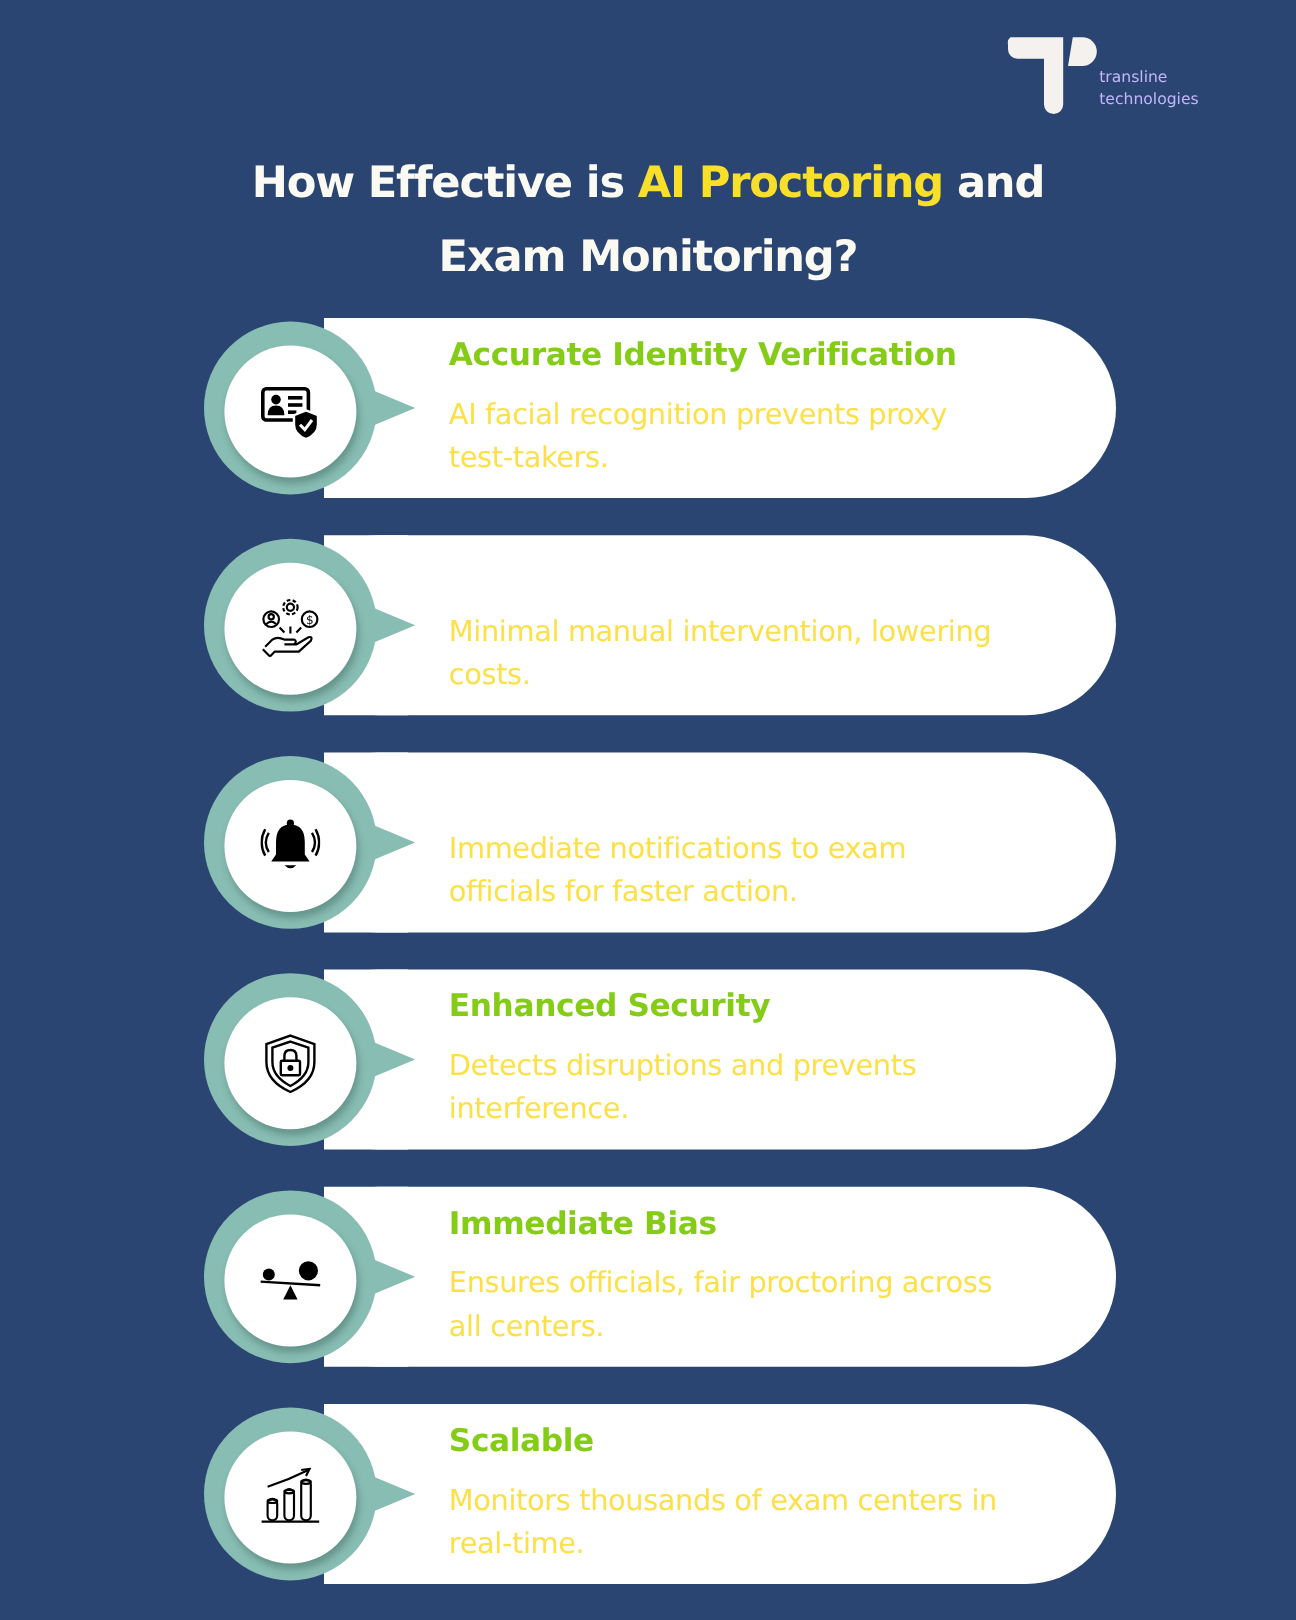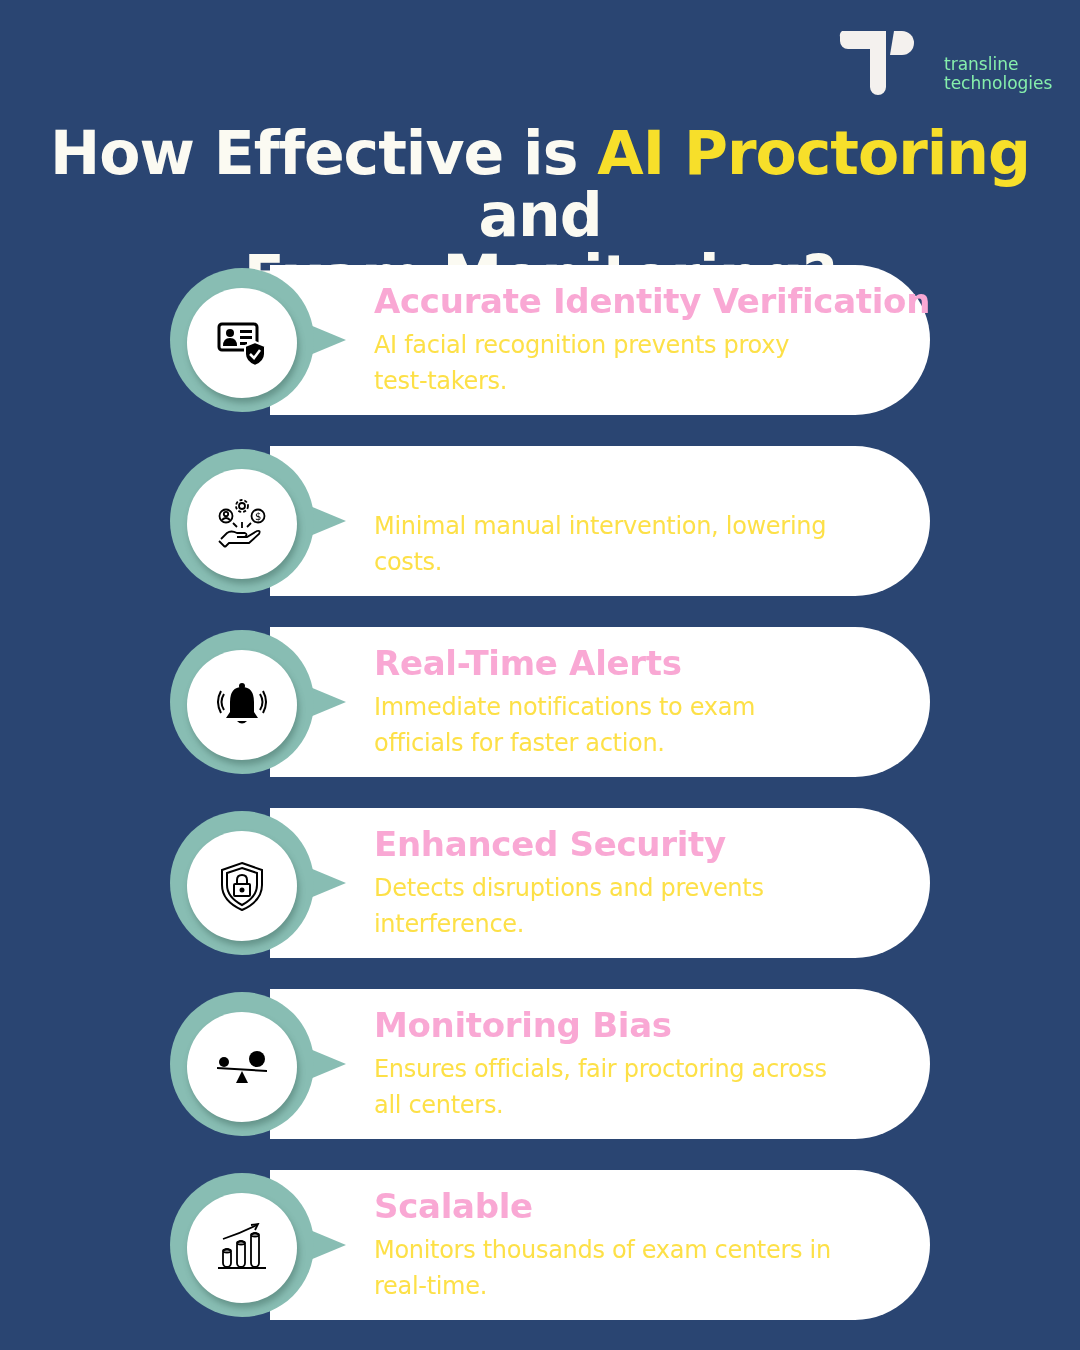--- a/index.html
+++ b/index.html
@@ -1,29 +1,29 @@
 <!DOCTYPE html>
 <html><head>
 <meta charset="utf-8">
 <style>
   html,body{margin:0;padding:0;}
   body{width:1080px;height:1350px;background:#2a4572;position:relative;overflow:hidden;font-family:"DejaVu Sans",sans-serif;}
   .logo{position:absolute;left:836px;top:27px;width:220px;height:70px;}
   .logo-mark{position:absolute;left:0;top:0;width:80px;height:68px;}
-  .logo-text{position:absolute;left:80px;top:28px;color:#86efac;font-size:17px;line-height:19px;font-family:"DejaVu Sans",sans-serif;margin-left:28px;}
-  .title{position:absolute;left:0;top:122px;width:1080px;text-align:center;color:#fbfaf2;font-family:"DejaVu Sans",sans-serif;font-weight:bold;font-size:60px;line-height:62px;letter-spacing:-1px;}
+  .logo-text{position:absolute;left:80px;top:28px;color:#c4b5fd;font-size:13px;line-height:19px;font-family:"DejaVu Sans",sans-serif;}
+  .title{position:absolute;left:0;top:122px;width:1080px;text-align:center;color:#fbfaf2;font-family:"DejaVu Sans",sans-serif;font-weight:bold;font-size:36px;line-height:62px;letter-spacing:-1px;}
   .title .hl{color:#f7df2a;}
   .card{position:absolute;left:170px;width:760px;height:150px;}
   .pill{position:absolute;left:100px;top:0;width:660px;height:150px;background:#ffffff;border-radius:0 75px 75px 0;}
   .pill:before{content:"";position:absolute;left:-30px;top:0;width:100px;height:150px;background:#fff;border-radius:75px 0 0 75px;}
   .ring{position:absolute;left:0;top:3px;width:144px;height:144px;border-radius:50%;background:#88bdb3;}
   .tail{position:absolute;left:128px;top:55px;width:0;height:0;border-top:20px solid transparent;border-bottom:20px solid transparent;border-left:48px solid #88bdb3;}
   .inner{position:absolute;left:17px;top:20px;width:110px;height:110px;border-radius:50%;background:#fff;box-shadow:2px 5px 6px rgba(60,100,90,0.45);}
   .icon{position:absolute;left:30px;top:30px;width:50px;height:50px;}
-  .heading{position:absolute;left:204px;top:16px;font-weight:bold;font-size:34px;color:#f9a8d4;white-space:nowrap;letter-spacing:-0.3px;}
+  .heading{position:absolute;left:204px;top:16px;font-weight:bold;font-size:26px;color:#84cc16;white-space:nowrap;letter-spacing:-0.3px;}
   .desc{position:absolute;left:204px;top:62px;width:470px;font-size:24px;line-height:36px;color:#fde047;letter-spacing:-0.3px;}
 </style>
 </head>
 <body>
 
 <div class="logo">
   <svg class="logo-mark" viewBox="0 0 80 68">
     <path d="M6 4 H50 V60 A8 8 0 0 1 34 60 V22 H12 A8 8 0 0 1 4 14 V10 A6 6 0 0 1 6 4Z" fill="#f4f1ee"></path>
     <path d="M58 4 H66 A12 12 0 0 1 66 28 H54 Z" fill="#f4f1ee"></path>
   </svg>
@@ -88,21 +88,20 @@
     <div class="inner">
       <svg class="icon" viewBox="0 0 50 50">
         <circle cx="25" cy="6" r="3" fill="#000"></circle>
         <path d="M25 7 Q13 7 13 22 V32 L9 38 H41 L37 32 V22 Q37 7 25 7Z" fill="#000"></path>
         <path d="M20 41 Q25 46 30 41Z" fill="#000"></path>
         <path d="M7 14 Q2 22 7 30 M4 11 Q-2 22 4 33" fill="none" stroke="#000" stroke-width="2"></path>
         <path d="M43 14 Q48 22 43 30 M46 11 Q52 22 46 33" fill="none" stroke="#000" stroke-width="2"></path>
       </svg>
     </div>
   </div>
-  <div class="heading">Real-Time Alerts</div>
   <div class="desc">Immediate notifications to exam officials for faster action.</div>
 </div>
 
 <div class="card" style="top:808px">
   <div class="pill"></div>
   <div class="tail"></div>
   <div class="ring">
     <div class="inner">
       <svg class="icon" viewBox="0 0 50 50" fill="none" stroke="#000" stroke-width="2">
         <path d="M25 2 L45 9 V24 Q45 40 25 49 Q5 40 5 24 V9Z"></path>
@@ -123,21 +122,21 @@
   <div class="ring">
     <div class="inner">
       <svg class="icon" viewBox="0 0 50 50">
         <circle cx="7" cy="20" r="5" fill="#000"></circle>
         <circle cx="40" cy="17" r="8" fill="#000"></circle>
         <path d="M0 26 L50 29" stroke="#000" stroke-width="2"></path>
         <path d="M25 29 L19 41 H31Z" fill="#000"></path>
       </svg>
     </div>
   </div>
-  <div class="heading">Monitoring Bias</div>
+  <div class="heading">Immediate Bias</div>
   <div class="desc">Ensures officials, fair proctoring across all centers.</div>
 </div>
 
 <div class="card" style="top:1170px">
   <div class="pill"></div>
   <div class="tail"></div>
   <div class="ring">
     <div class="inner">
       <svg class="icon" viewBox="0 0 50 50" fill="none" stroke="#000" stroke-width="1.8">
         <path d="M6 16 Q24 10 40 2"></path>

